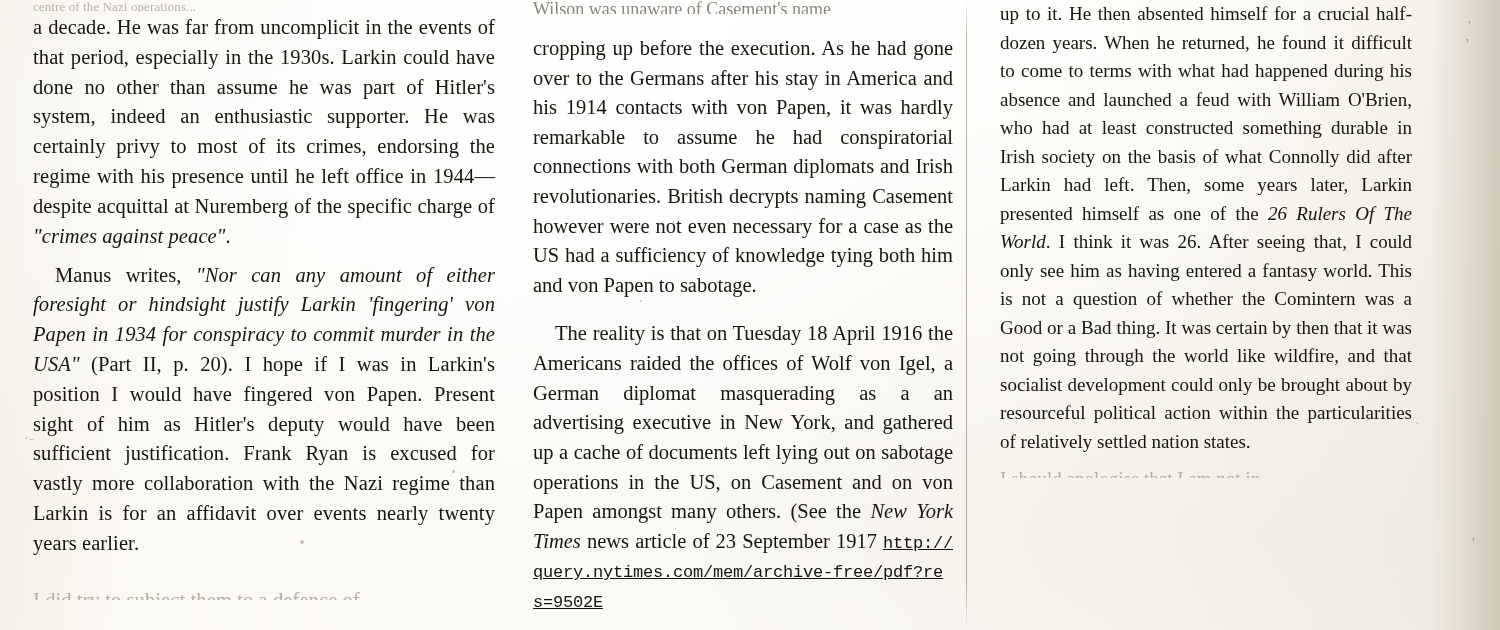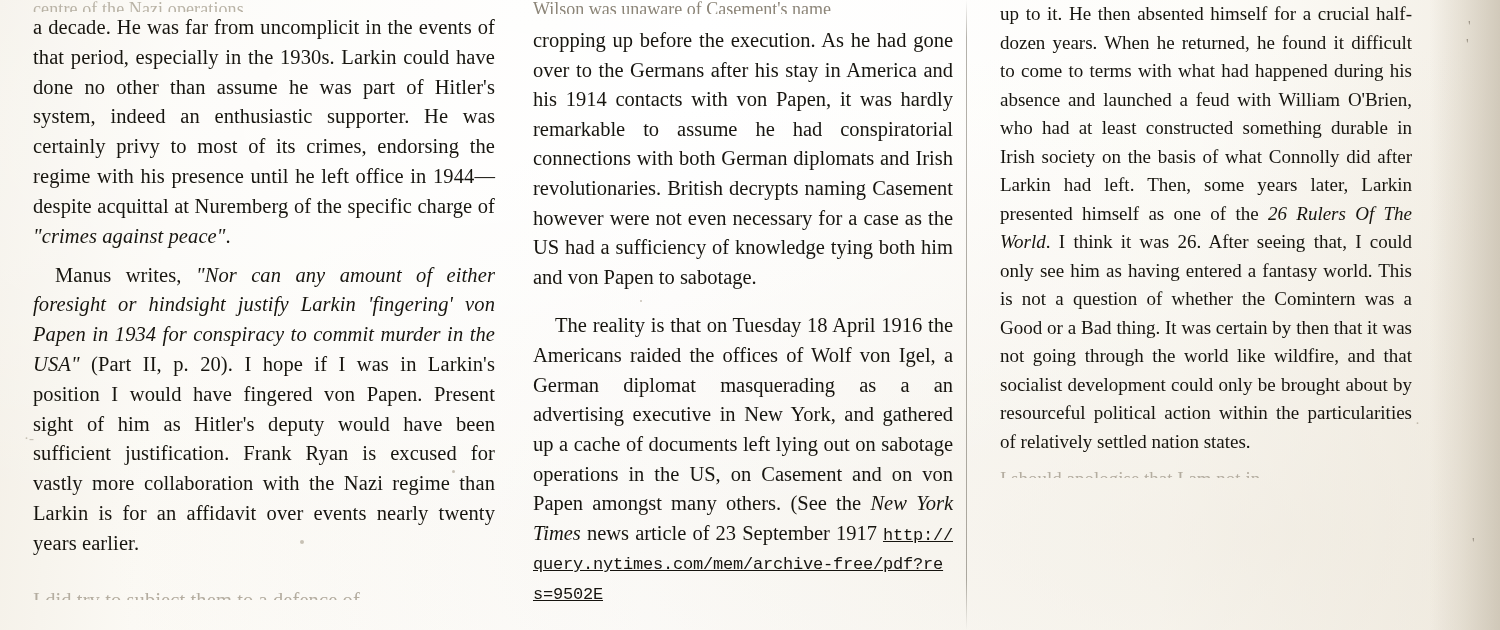--- a/index.html
+++ b/index.html
@@ -44,40 +44,40 @@
   #col1 {
     left: 33px;
     width: 462px;
     padding-top: 0px;
     font-size: 20.5px;
     line-height: 1.455;
     letter-spacing: 0.1px;
   }
   #col1 .cut-top {
     color: #b9b3a6;
-    font-size: 18px;
+    font-size: 13px;
     line-height: 1.1;
     margin-bottom: 1px;
     overflow: hidden;
     height: 12px;
   }
   
   #col2 {
     left: 533px;
     width: 420px;
     font-size: 20.5px;
     line-height: 1.445;
   }
   #col2 .cut-top {
     color: #8c8578;
     font-size: 18px;
     line-height: 1.05;
     height: 14px;
     overflow: hidden;
-    margin-bottom: 12px;
+    margin-bottom: 20px;
   }
   
   #col3 {
     left: 1000px;
     width: 412px;
     font-size: 19px;
     line-height: 1.5;
   }
   .indent {
     text-indent: 22px;

